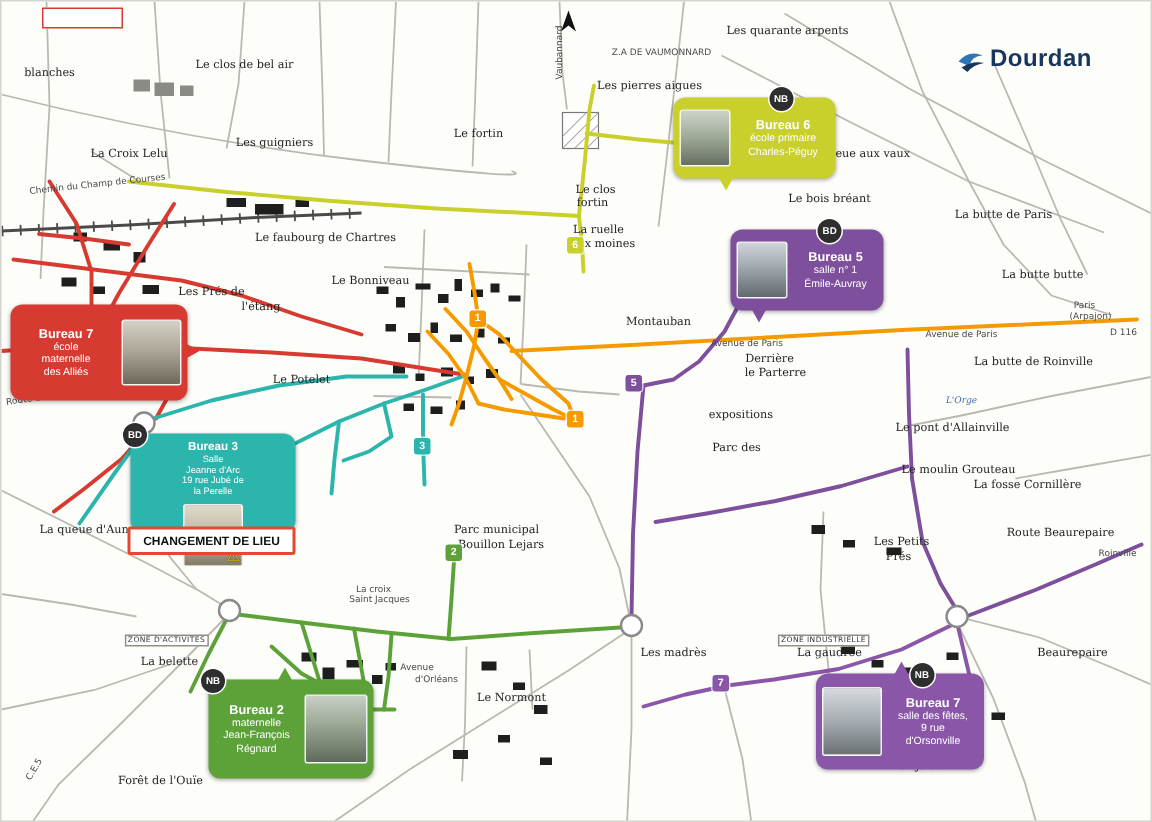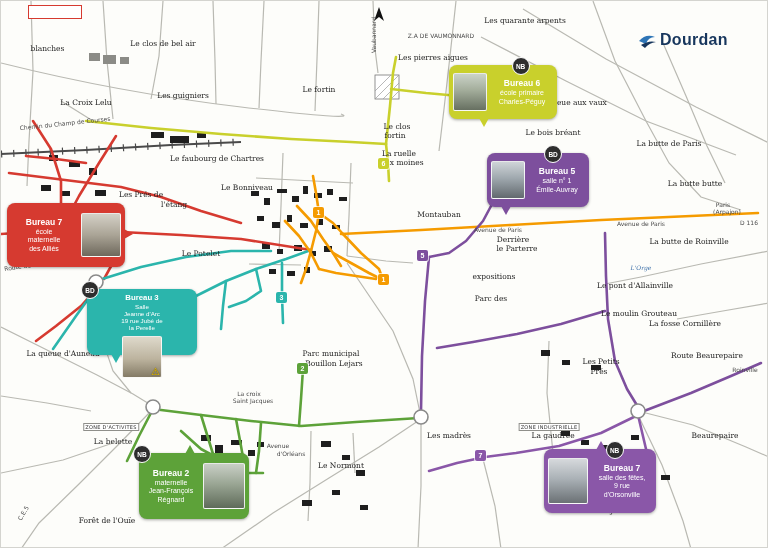--- a/index.html
+++ b/index.html
@@ -266,21 +266,21 @@
       <circle class="rb" cx="420" cy="416" r="7"></circle>
       <circle class="rb" cx="637" cy="410" r="7"></circle>
     </g>
 
     <path d="M378,6 L373,20 L378,16 L383,20 Z" fill="#111"></path>
   </svg>
 
   <div class="corner-box"></div>
 
   <div id="label-layer">
-      <div class="map-label pl" style="left: 32px; top: 47px; transform: translate(-50%, -50%); padding-left: 29px;">blanches</div>
+      <div class="map-label pl" style="left: 32px; top: 47px; transform: translate(-50%, -50%);">blanches</div>
       <div class="map-label pl" style="left: 85px; top: 101px; transform: translate(-50%, -50%);">La Croix Lelu</div>
       <div class="map-label pl" style="left: 162px; top: 42px; transform: translate(-50%, -50%);">Le clos de bel air</div>
       <div class="map-label pl" style="left: 182px; top: 78px; transform: translate(-50%, -50%); margin-top: 16px;">Les guigniers</div>
       <div class="map-label pl" style="left: 318px; top: 88px; transform: translate(-50%, -50%);">Le fortin</div>
       <div class="map-label pl" style="left: 432px; top: 56px; transform: translate(-50%, -50%);">Les pierres aigues</div>
       <div class="map-label pl" style="left: 524px; top: 19px; transform: translate(-50%, -50%);">Les quarante arpents</div>
       <div class="map-label tiny" style="left: 440px; top: 34px; transform: translate(-50%, -50%);">Z.A DE VAUMONNARD</div>
       <div class="map-label tiny" style="left: 372px; top: 34px; transform: translate(-50%, -50%) rotate(-90deg);">Vaubannard</div>
       <div class="map-label pl" style="left: 576px; top: 101px; transform: translate(-50%, -50%);">queue aux vaux</div>
       <div class="map-label pl" style="left: 552px; top: 131px; transform: translate(-50%, -50%);">Le bois bréant</div>
@@ -394,20 +394,21 @@
       <div class="bl">Salle</div>
       <div class="bl">Jeanne d'Arc</div>
       <div class="bl">19 rue Jubé de</div>
       <div class="bl">la Perelle</div>
     </div>
     <div class="photo">
       <span class="warn">⚠</span>
     </div>
     <div class="tail"></div>
   </div>
+  <div class="chg">CHANGEMENT DE LIEU</div>
 
 
   <div class="bubble b2" style="--bc: #5da239;">
     <span class="badge">NB</span>
     <div class="btxt">
       <div class="bt">Bureau 2</div>
       <div class="bl">maternelle</div>
       <div class="bl">Jean-François</div>
       <div class="bl">Régnard</div>
     </div>

